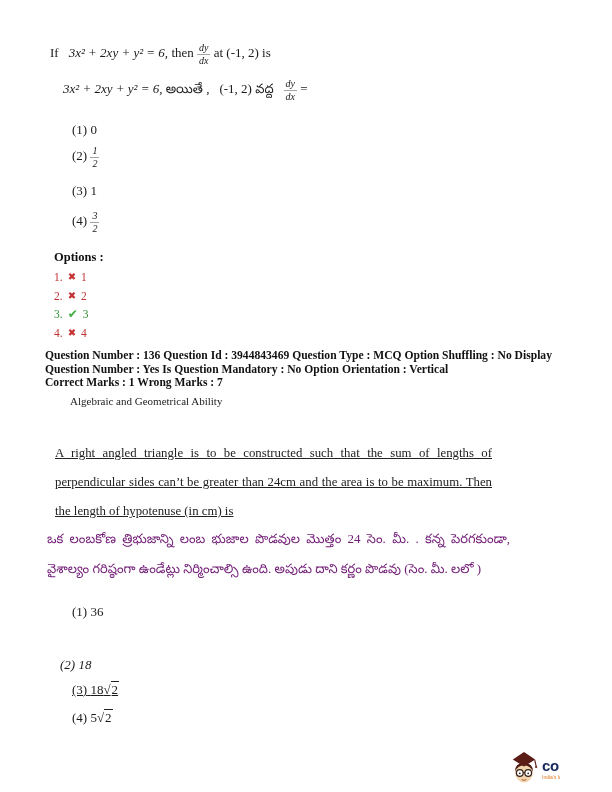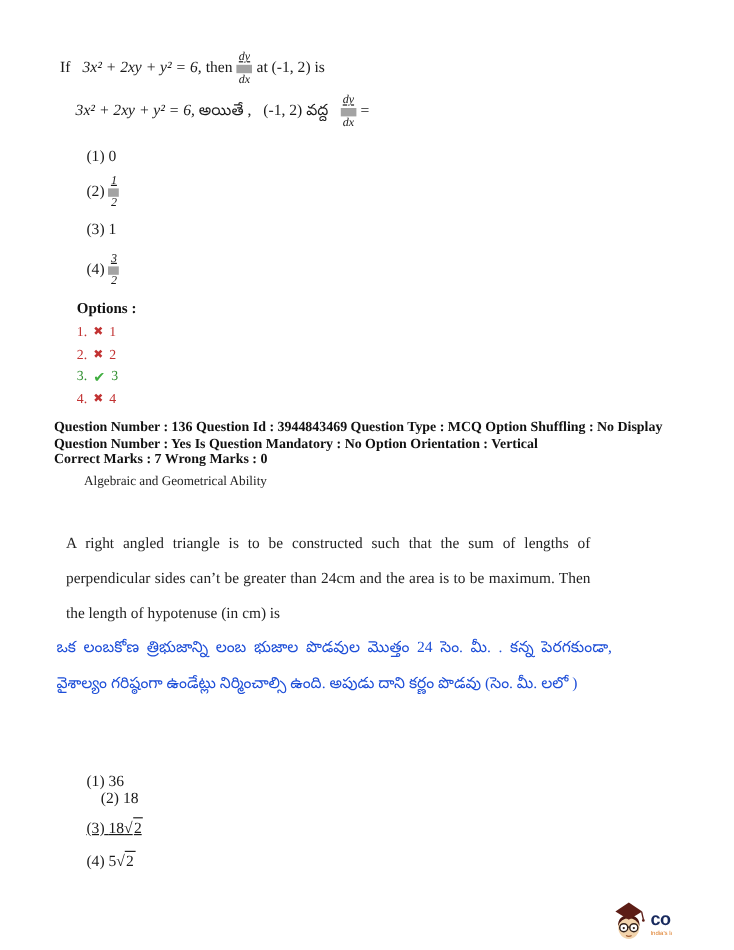--- a/index.html
+++ b/index.html
@@ -4,35 +4,35 @@
 <style>
   html,body{margin:0;padding:0;background:#fff;}
   .page{position:relative;width:560px;height:792px;background:#ffffff;overflow:hidden;
         font-family:"Liberation Serif","DejaVu Serif",serif;color:#1a1a1a;}
   .abs{position:absolute;}
   .math{font-style:italic;}
   .qline{font-size:13px;white-space:nowrap;}
   .gap{display:inline-block;width:10px;}
   .frac{display:inline-block;vertical-align:middle;text-align:center;
         font-size:10px;line-height:1.15;font-style:italic;}
-  .frac .fnum{display:block;border-bottom:7px solid #a3a3a3;padding:0 2px;text-decoration:underline;}
+  .frac .fnum{display:block;border-bottom:1px solid #a3a3a3;padding:0 2px;}
   .frac .fden{display:block;padding:0 2px;}
   .opt{font-size:13px;white-space:nowrap;}
   .key-head{font-size:12.5px;font-weight:bold;color:#111;}
   .key-rows{margin-top:3px;}
   .key-row{display:flex;align-items:center;height:18.5px;font-size:11.5px;gap:5px;}
   .key-row.wrong{color:#c23232;}
   .key-row.correct{color:#2f8f2f;}
   .mark-icon{font-size:10px;line-height:1;}
   .key-row.correct .mark-icon{font-size:12px;color:#3fae3f;}
   .meta{font-weight:bold;font-size:11.6px;line-height:13.5px;color:#111;width:545px;}
   .sec-en{font-size:11px;line-height:12px;color:#222;}
   .sec-te{font-size:11px;line-height:15px;color:#333;}
   .q2en{font-size:12.8px;line-height:29px;text-align:justify;color:#222;}
-  .q2te{font-size:13px;line-height:29.5px;text-align:justify;color:#1d4ed8;}
+  .q2te{font-size:13px;line-height:29.5px;text-align:justify;color:#701a75;}
   .radical{font-style:normal;}
   .radicand{border-top:1px solid #222;padding:0 1px;}
   .logo{display:flex;align-items:center;gap:4px;}
   .logo-text{display:flex;flex-direction:column;}
   .brand{font-family:"Liberation Sans","DejaVu Sans",sans-serif;font-weight:bold;
          font-size:15px;color:#182a5e;letter-spacing:-0.3px;line-height:1;}
   .tagline{font-family:"Liberation Sans","DejaVu Sans",sans-serif;font-size:5px;
            color:#dd7a24;margin-top:2px;line-height:1;}
 </style>
 </head>
@@ -64,21 +64,21 @@
   </div>
   <div class="abs opt" style="left:72px;top:183px;">
     <span>(3)</span>
     <span>1</span>
   </div>
   <div class="abs opt" style="left:72px;top:210px;">
     <span>(4)</span>
     <span class="frac"><span class="fnum">3</span><span class="fden">2</span></span>
   </div>
 
-  <div class="abs" style="left:64px;top:250px;">
+  <div class="abs" style="left:54px;top:250px;">
     <div class="key-head">Options :</div>
     <div class="key-rows">
       <div class="key-row wrong">
         <span>1.</span>
         <span class="mark-icon">✖</span>
         <span>1</span>
       </div>
       <div class="key-row wrong">
         <span>2.</span>
         <span class="mark-icon">✖</span>
@@ -93,36 +93,36 @@
         <span>4.</span>
         <span class="mark-icon">✖</span>
         <span>4</span>
       </div>
     </div>
   </div>
 
   <div class="abs meta" style="left:45px;top:349px;">
     <div>Question Number : 136 Question Id : 3944843469 Question Type : MCQ Option Shuffling : No Display</div>
     <div>Question Number : Yes Is Question Mandatory : No Option Orientation : Vertical</div>
-    <div>Correct Marks : 7 Wrong Marks : 0</div>
+    <div>Correct Marks : 1 Wrong Marks : 7</div>
   </div>
 
   <div class="abs" style="left:70px;top:395px;">
     <div class="sec-en">Algebraic and Geometrical Ability</div>
   </div>
 
-  <div class="abs q2en" style="left:55px;top:439px;width:437px;">A right angled triangle is to be constructed such that the sum of lengths of perpendicular sides can’t be greater than 24cm and the area is to be maximum.  Then the length of hypotenuse (in cm) is</div>
+  <div class="abs q2en" style="left:55px;top:439px;width:437px;text-decoration:underline;">A right angled triangle is to be constructed such that the sum of lengths of perpendicular sides can’t be greater than 24cm and the area is to be maximum.  Then the length of hypotenuse (in cm) is</div>
 
   <div class="abs q2te" style="left:47px;top:524px;width:463px;">ఒక లంబకోణ త్రిభుజాన్ని లంబ భుజాల పొడవుల మొత్తం 24 సెం. మీ. . కన్న పెరగకుండా, వైశాల్యం గరిష్ఠంగా ఉండేట్లు నిర్మించాల్సి ఉంది. అపుడు దాని కర్ణం పొడవు (సెం. మీ. లలో )</div>
 
-  <div class="abs opt" style="left:72px;top:643px;">
+  <div class="abs opt" style="left:72px;top:604px;">
     <span>(1)</span>
     <span>36</span>
   </div>
-  <div class="abs opt" style="left:84px;top:657px;">
+  <div class="abs opt" style="left:60px;top:657px;font-style:italic;">
     <span>(2)</span>
     <span>18</span>
   </div>
   <div class="abs opt" style="left:72px;top:682px;text-decoration:underline;">
     <span>(3)</span>
     <span>18</span><span class="radical">√</span><span class="radicand">2</span>
   </div>
   <div class="abs opt" style="left:72px;top:710px;">
     <span>(4)</span>
     <span>5</span><span class="radical">√</span><span class="radicand">2</span>

